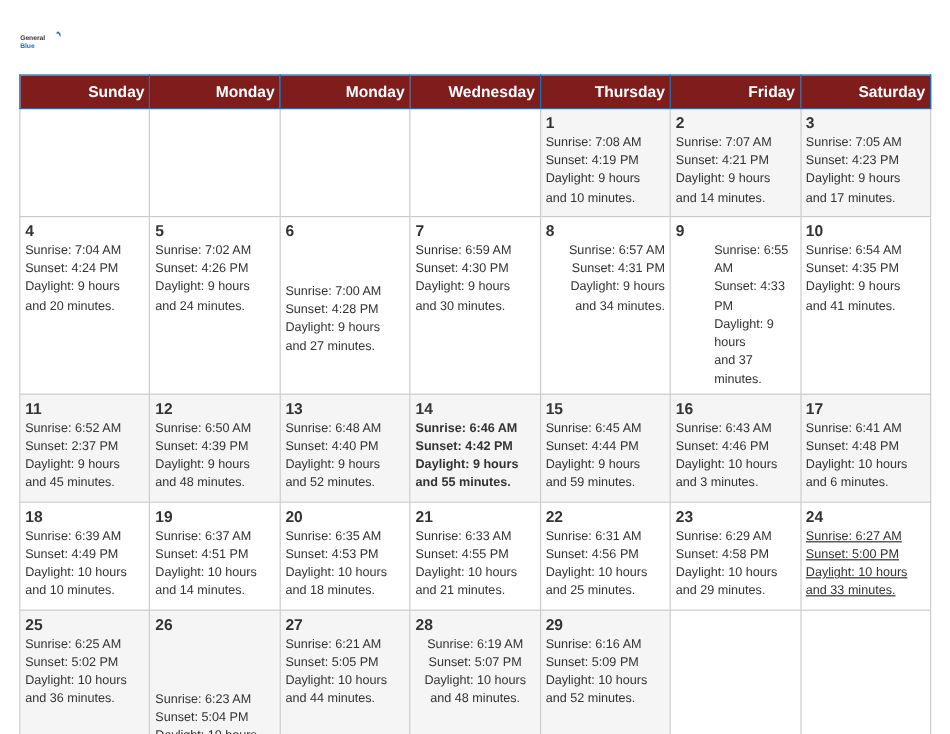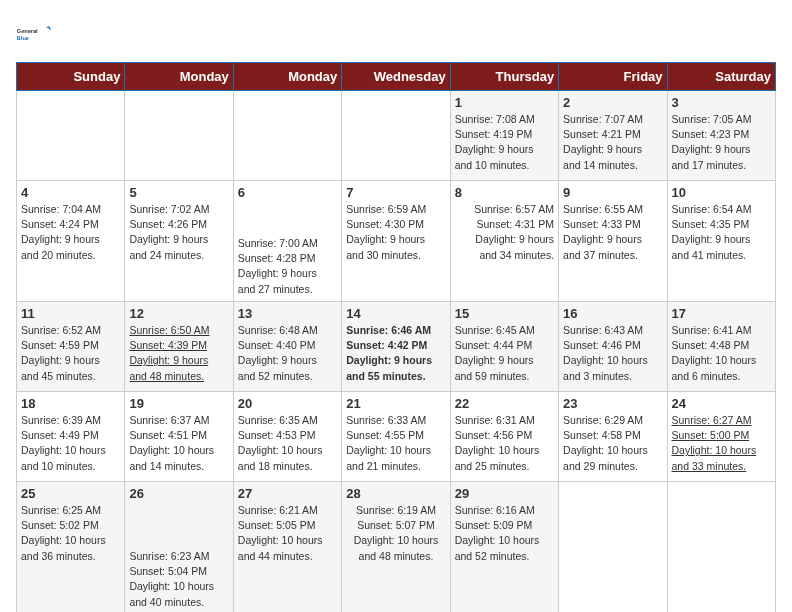--- a/index.html
+++ b/index.html
@@ -167,44 +167,44 @@
         </td>
         <td>
           <span class="day-num">8</span>
           <div class="day-info" style="white-space: pre-line; text-align: right;">Sunrise: 6:57 AM
 Sunset: 4:31 PM
 Daylight: 9 hours
 and 34 minutes.</div>
         </td>
         <td>
           <span class="day-num">9</span>
-          <div class="day-info" style="white-space: pre-line;">Sunrise: 6:55 AM
+          <div class="day-info" style="white-space: pre-line; margin-left: 32px;">Sunrise: 6:55 AM
 Sunset: 4:33 PM
 Daylight: 9 hours
 and 37 minutes.</div>
         </td>
         <td>
           <span class="day-num">10</span>
           <div class="day-info" style="white-space: pre-line;">Sunrise: 6:54 AM
 Sunset: 4:35 PM
 Daylight: 9 hours
 and 41 minutes.</div>
         </td>
       </tr>
       <tr>
         <td>
           <span class="day-num">11</span>
           <div class="day-info" style="white-space: pre-line;">Sunrise: 6:52 AM
-Sunset: 4:59 PM
+Sunset: 2:37 PM
 Daylight: 9 hours
 and 45 minutes.</div>
         </td>
         <td>
           <span class="day-num">12</span>
-          <div class="day-info" style="white-space: pre-line; text-decoration: underline;">Sunrise: 6:50 AM
+          <div class="day-info" style="white-space: pre-line;">Sunrise: 6:50 AM
 Sunset: 4:39 PM
 Daylight: 9 hours
 and 48 minutes.</div>
         </td>
         <td>
           <span class="day-num">13</span>
           <div class="day-info" style="white-space: pre-line;">Sunrise: 6:48 AM
 Sunset: 4:40 PM
 Daylight: 9 hours
 and 52 minutes.</div>

